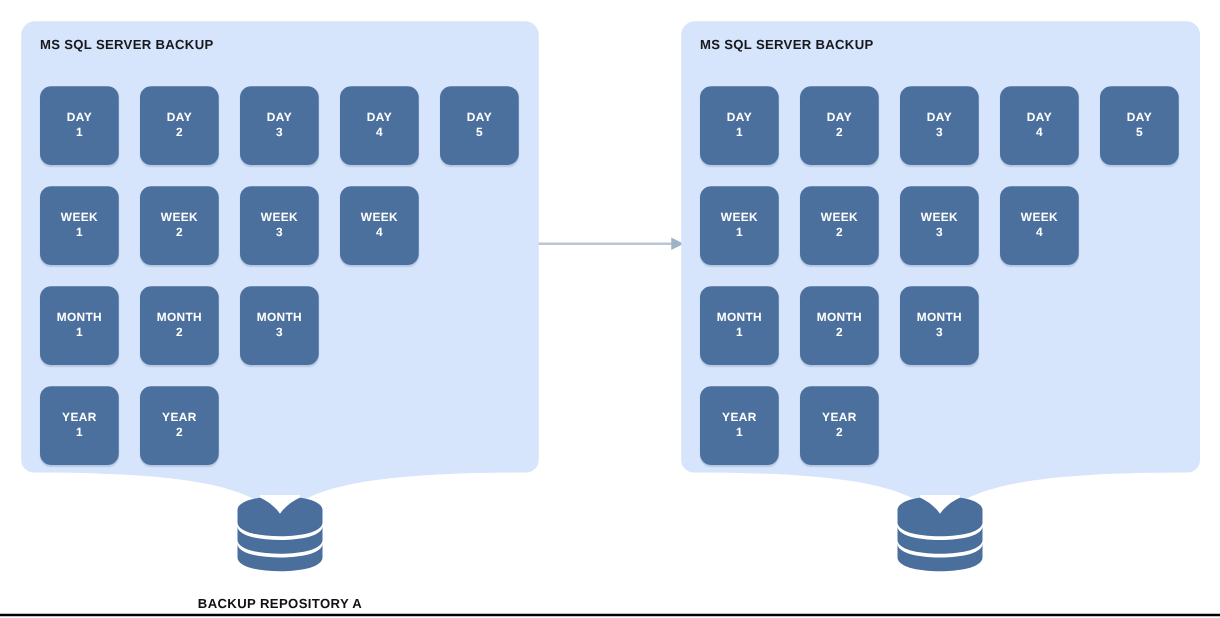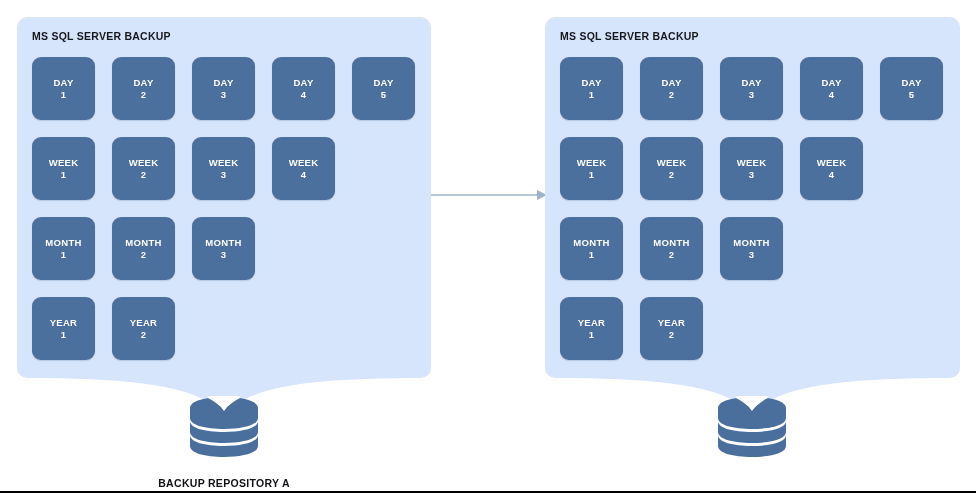--- a/index.html
+++ b/index.html
@@ -33,21 +33,21 @@
     letter-spacing:0.25px;
     white-space:nowrap;
     text-align:right;
   }
 
   .rows{position:absolute;}
   .row{position:relative;height:63px;margin-bottom:17px;}
 
   .tile{
     position:absolute;
-    top:0;
+    top:12px;
     width:63px;height:63px;
     background:#4c709e;
     border-radius:9px;
     color:#ffffff;
     display:flex;
     flex-direction:column;
     align-items:center;
     justify-content:center;
     line-height:1.18;
     font-size:9.5px;

